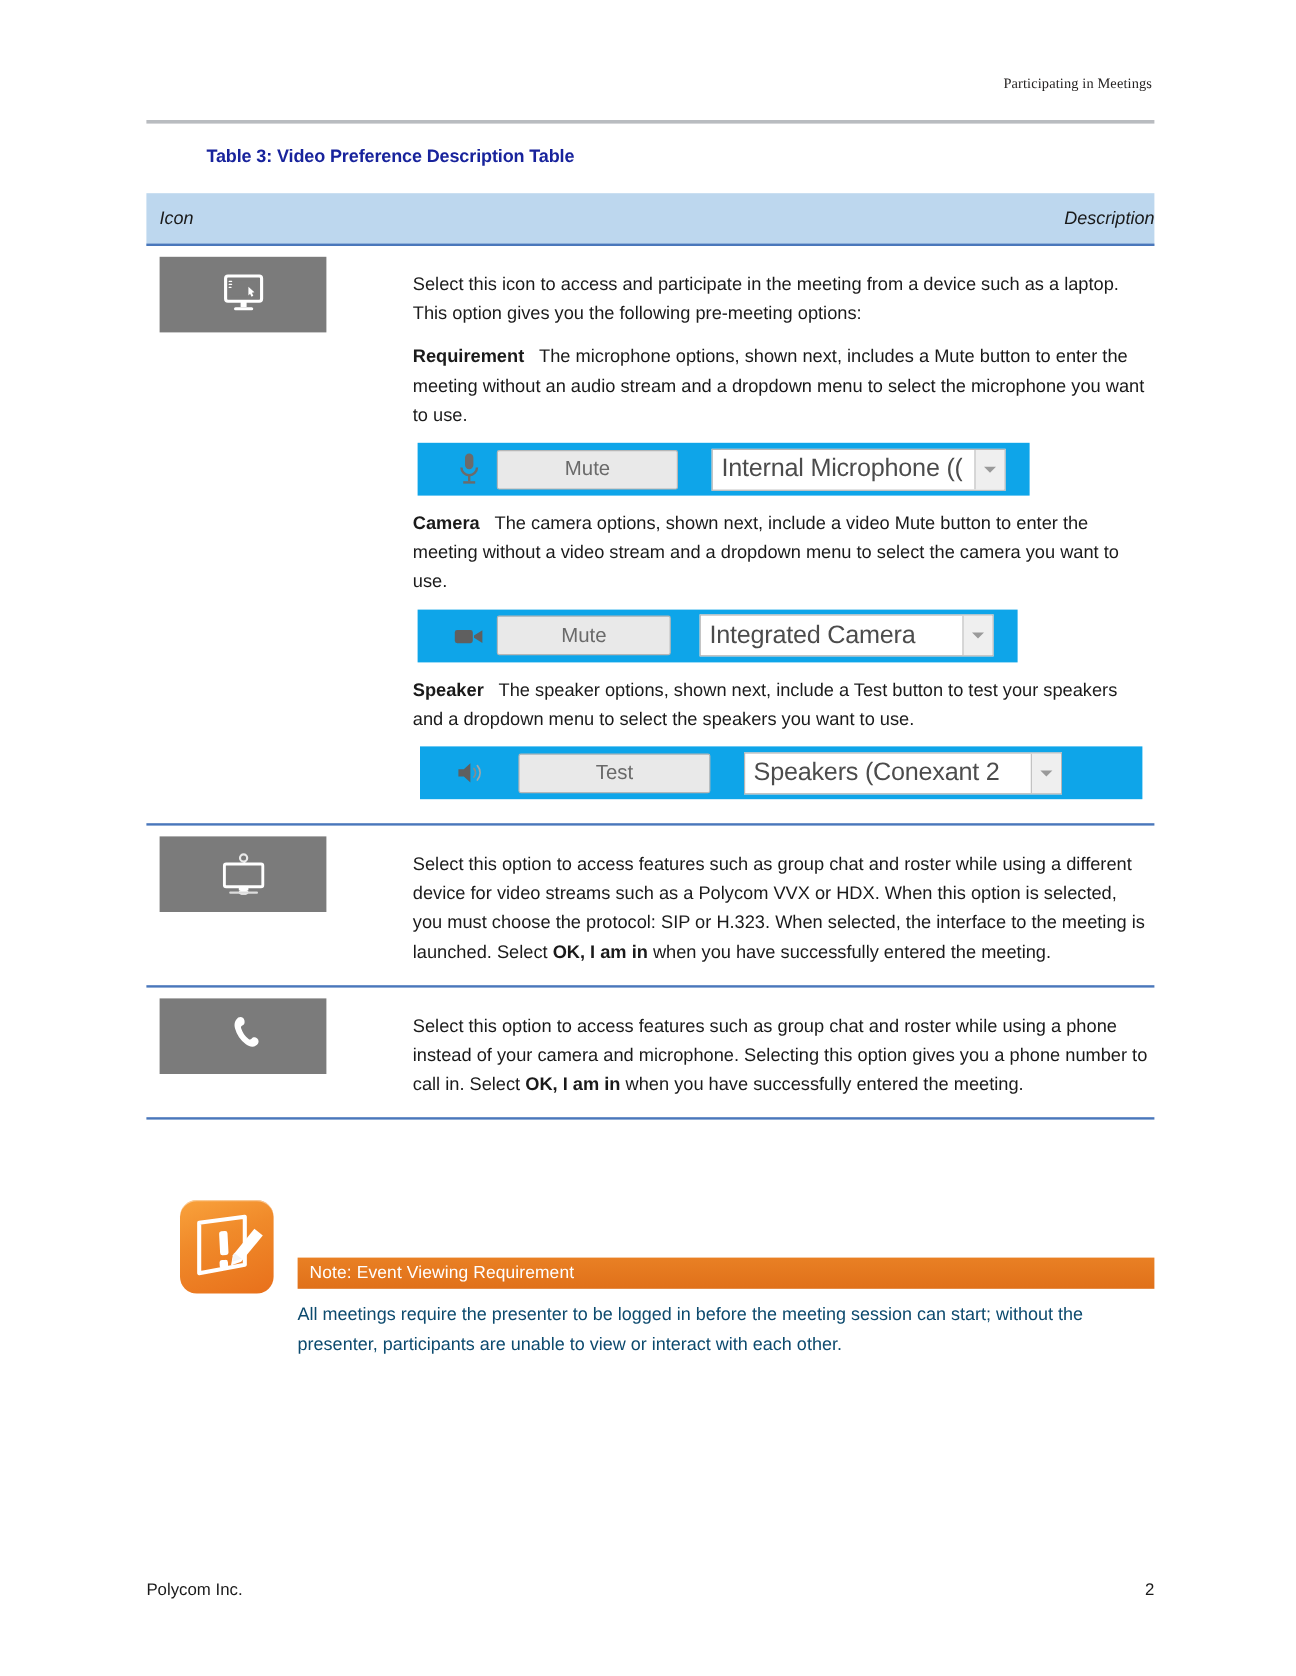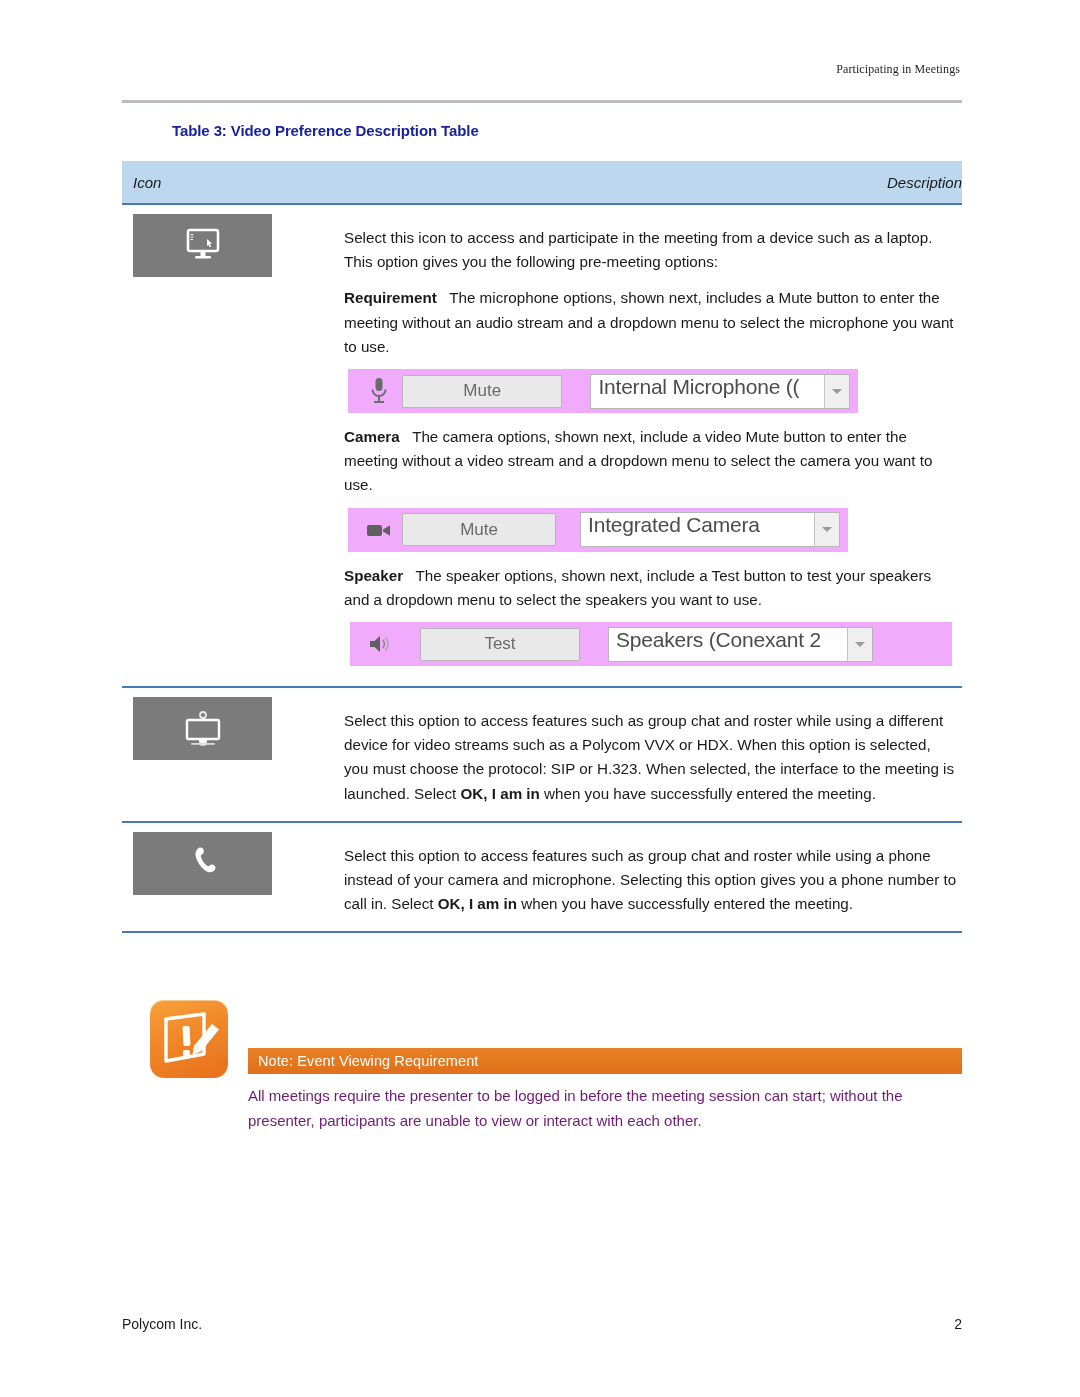--- a/index.html
+++ b/index.html
@@ -103,26 +103,26 @@
     font-size: 15.2px;
     line-height: 24.2px;
     margin: 12px 0 1px 0;
     color: #1a1a1a;
   }
   .p b { font-weight: bold; }
   .lead-in { font-weight: bold; }
 
   
   .widget {
-    background: #f0abfc;
+    background: #0ea5e9;
     display: flex;
     align-items: center;
     height: 44px;
     margin: 10px 0 6px 0;
-    padding: 0 8px;
+    padding: 0 20px;
     box-sizing: border-box;
   }
   .widget .w-icon {
     width: 46px;
     display: flex;
     align-items: center;
     justify-content: center;
     flex: 0 0 46px;
   }
   .widget .w-btn {
@@ -135,20 +135,21 @@
     justify-content: center;
     font-size: 17px;
     color: #6a6a6a;
     box-sizing: border-box;
   }
   .widget .w-combo {
     height: 35px;
     background: #ffffff;
     border: 1px solid #b6b6b6;
     display: flex;
+    align-items: center;
     box-sizing: border-box;
     overflow: hidden;
   }
   .widget .w-combo .w-text {
     font-size: 21px;
     color: #4c4c4c;
     white-space: nowrap;
     padding-left: 7px;
     overflow: hidden;
     letter-spacing: -0.2px;
@@ -216,21 +217,21 @@
     box-sizing: border-box;
   }
   .note-title {
     color: #ffffff;
     font-size: 14.5px;
     letter-spacing: .1px;
   }
   .note-text {
     font-size: 15px;
     line-height: 25px;
-    color: #701a75;
+    color: #0c4a6e;
     margin-top: 9px;
   }
 
   
   .footer-rule {
     position: absolute;
     left: 122px;
     top: 1280px;
     width: 840px;
     height: 1px;

